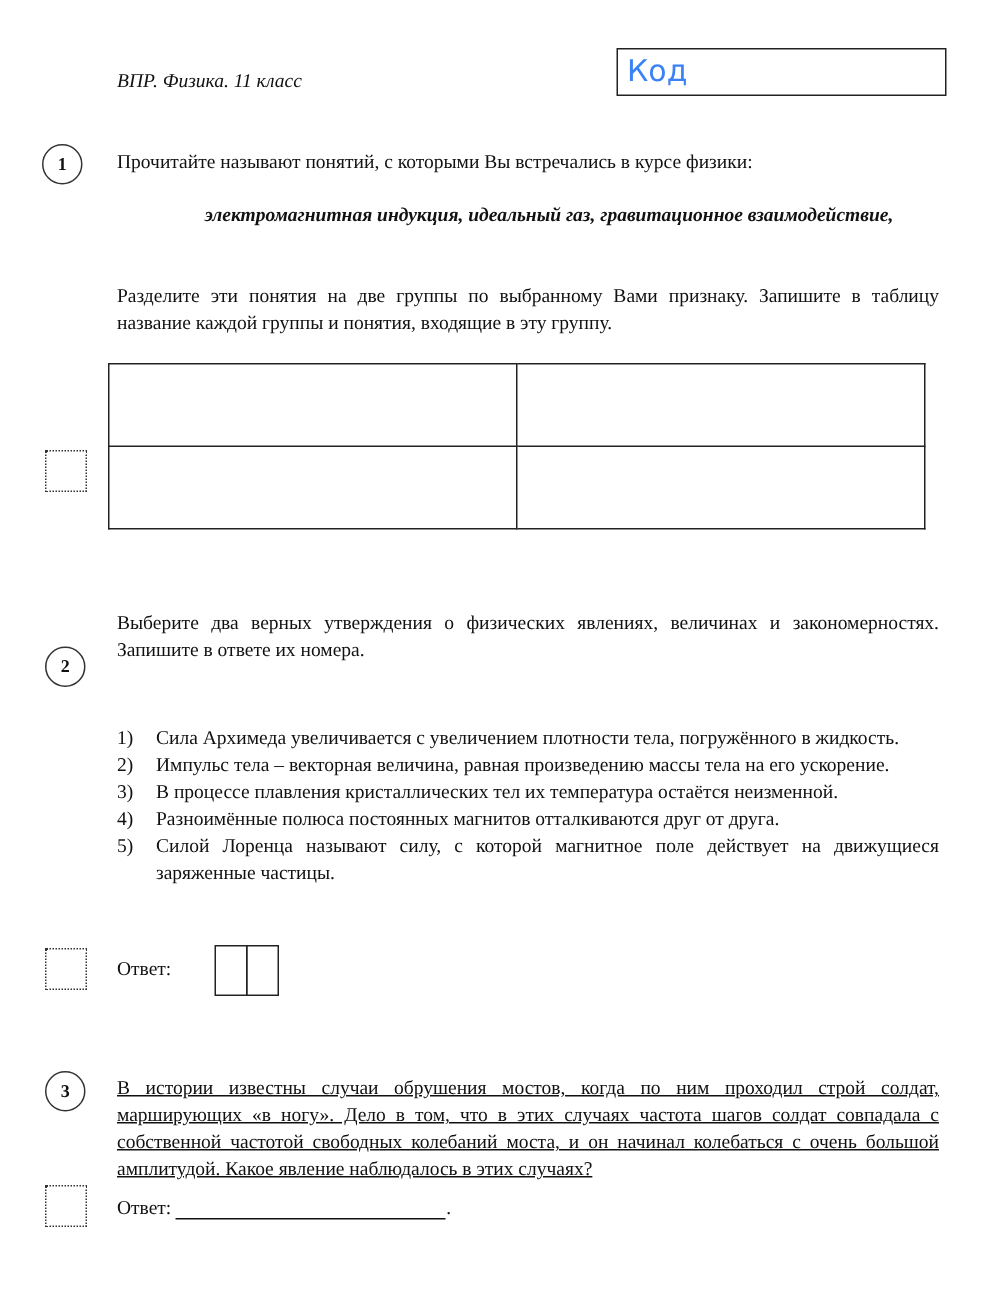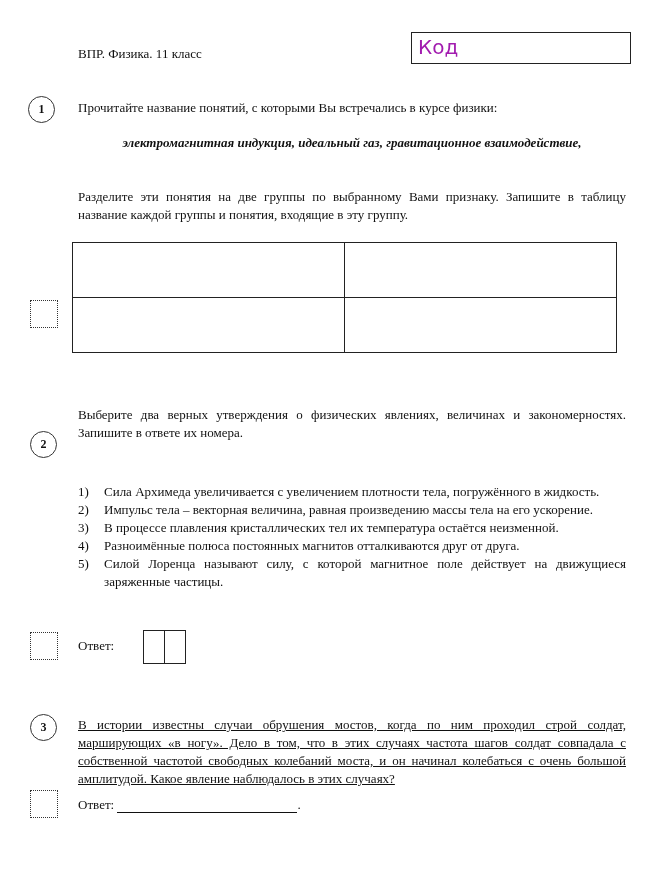--- a/index.html
+++ b/index.html
@@ -1,26 +1,26 @@
 <!DOCTYPE html>
 <html><head>
 <meta charset="utf-8">
 <style>
   html, body { margin:0; padding:0; background:#fff; }
   body { width:669px; height:877px; position:relative; overflow:hidden;
          font-family:"Liberation Serif", serif; color:#111; font-size:13px; }
   .abs { position:absolute; }
-  .header-title { left:78px; top:46px; font-size:13px; }
+  .header-title { left:78px; top:46px; font-size:13px;font-style:italic; }
   .code-box { left:411px; top:32px; width:220px; height:32px; border:1.5px solid #222; box-sizing:border-box; }
-  .code-label { position:absolute; left:6px; top:2px; font-family:"DejaVu Sans", sans-serif; font-size:20px; color:#a21caf; }
+  .code-label { position:absolute; left:6px; top:2px; font-family:"DejaVu Sans", sans-serif; font-size:20px; color:#3b82f6; }
   .num-circle { width:27px; height:27px; border:1px solid #333; border-radius:50%; box-sizing:border-box;
                 display:flex; align-items:center; justify-content:center; font-weight:bold; font-size:12px; }
   .score-box { width:28px; height:28px; border:1px dotted #333; box-sizing:border-box; }
   .para { left:78px; width:548px; line-height:18px; text-align:justify; }
-  .italic-block { left:78px; width:548px; text-align:center; font-style:italic; font-weight:bold; line-height:20px; font-size:13px; }
+  .italic-block { left:92px; width:548px; text-align:center; font-style:italic; font-weight:bold; line-height:20px; font-size:13px; }
   table.grp { position:absolute; left:72px; top:242px; width:545px; border-collapse:collapse; }
   table.grp td, table.grp th { border:1px solid #222; font-weight:normal; font-size:13px; padding:0; }
   table.grp th { height:19px; }
   table.grp td { height:54px; }
   .opts { left:78px; width:548px; }
   .opt { display:flex; line-height:18px; margin-bottom:0; }
   .opt .n { width:26px; flex:none; }
   .opt .t { flex:1; text-align:justify; }
   .answer-cells { display:flex; }
   .answer-cell { width:22px; height:34px; border:1px solid #222; box-sizing:border-box; margin-right:-1px; }
@@ -28,21 +28,21 @@
 </style>
 </head>
 <body>
 
 <div class="abs header-title">ВПР. Физика. 11 класс</div>
 <div class="abs code-box">
   <span class="code-label">Код</span>
 </div>
 
 <div class="abs num-circle" style="left:28px;top:96px;">1</div>
-<div class="abs para" style="top:99px;">Прочитайте название понятий, с которыми Вы встречались в курсе физики:</div>
+<div class="abs para" style="top:99px;">Прочитайте называют понятий, с которыми Вы встречались в курсе физики:</div>
 <div class="abs italic-block" style="top:133px;">
   <div>электромагнитная индукция, идеальный газ, гравитационное взаимодействие,</div>
 </div>
 <div class="abs para" style="top:188px;">Разделите эти понятия на две группы по выбранному Вами признаку. Запишите в таблицу название каждой группы и понятия, входящие в эту группу.</div>
 <div class="abs score-box" style="left:30px;top:300px;"></div>
 <table class="grp">
   <tbody>
   <tr>
     <td></td>
     <td></td>

